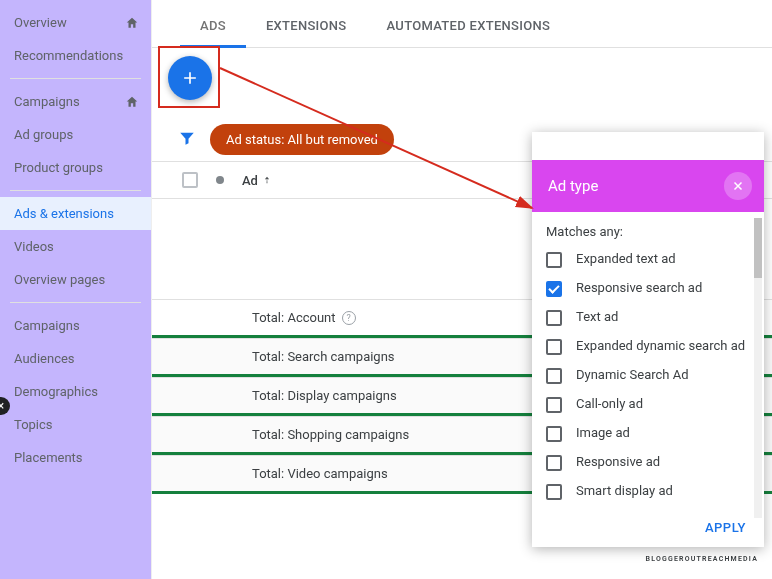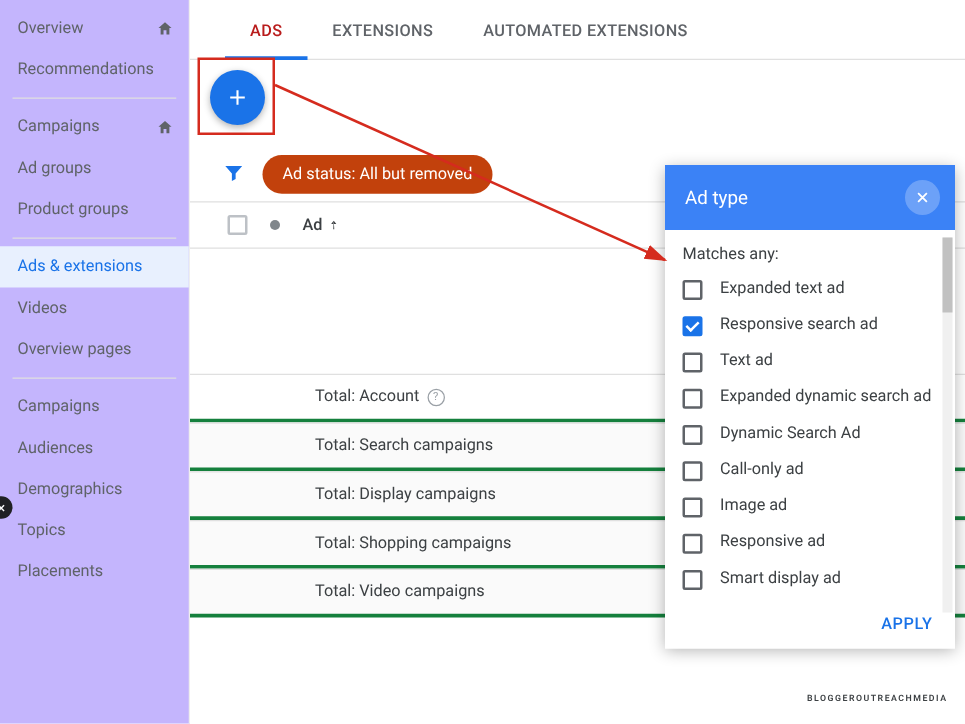--- a/index.html
+++ b/index.html
@@ -6,41 +6,41 @@
   body { font-family: Roboto, Arial, sans-serif; font-size: 13px; color: #3c4043; width: 772px; height: 579px; overflow: hidden; position: relative; background: #fff; }
   .app { display: flex; height: 100%; }
   .sidebar { width: 152px; background: #c4b5fd; border-right: 1px solid #eee; padding-top: 6px; }
   .side-item { display: flex; align-items: center; justify-content: space-between; padding: 9px 12px 9px 14px; color: #5f6368; cursor: pointer; }
   .side-item.active { color: #1a73e8; background: #e8f0fe; }
   .side-icon { width: 14px; height: 14px; color: #5f6368; }
   .side-group-divider { height: 1px; background: #e0e0e0; margin: 6px 10px; }
   .main { flex: 1; position: relative; background: #fff; }
   .tabs { display: flex; border-bottom: 1px solid #e0e0e0; padding-left: 28px; }
   .tab { padding: 18px 20px 14px; font-size: 13px; font-weight: 500; color: #5f6368; letter-spacing: .3px; cursor: pointer; position: relative; }
-  .tab.active { color: #b91c1c; text-align: right; }
+  .tab.active { color: #737373; text-align: right; }
   .tab.active::after { content:""; position:absolute; left:0; right:0; bottom:-1px; height:3px; background:#1a73e8; }
   .fab-wrap { position: relative; height: 72px; }
   .fab-highlight { position: absolute; left: 6px; top: -2px; width: 62px; height: 62px; border: 2px solid #d52b1e; }
   .fab { position: absolute; left: 16px; top: 8px; width: 44px; height: 44px; border-radius: 50%; background: #1a73e8; color: #fff; display: flex; align-items: center; justify-content: center; box-shadow: 0 2px 6px rgba(0,0,0,.3); cursor: pointer; }
   .fab svg { width: 20px; height: 20px; }
   .filter-row { display: flex; align-items: center; padding: 4px 0 6px 22px; gap: 10px; border-bottom: 1px solid #e0e0e0; }
   .funnel-icon { color: #1a73e8; padding: 4px; }
   .chip { background: #c2410c; color: #fff; border-radius: 16px; padding: 8px 16px; font-size: 13px; }
   .add-filter { color: #9aa0a6; padding-left: 260px; }
   .table-header { display: flex; align-items: center; padding: 10px 0 10px 30px; gap: 18px; border-bottom: 1px solid #e0e0e0; }
   .checkbox { width:16px; height:16px; border:2px solid #bdc1c6; border-radius:2px; }
   .dot { width:8px; height:8px; border-radius:50%; background:#80868b; }
   .col-ad { font-weight:500; color:#3c4043; display:flex; align-items:center; gap:4px; }
   .body-area { }
   .total-row { padding: 10px 0 10px 100px; border-top:1px solid #e0e0e0; border-bottom:3px solid #15803d; color:#3c4043; background:#fafafa; display:flex; align-items:center; gap:6px;}
   .total-row.first { margin-top: 100px; background:#fff;}
   .help-icon { width:14px; height:14px; border:1px solid #9aa0a6; border-radius:50%; display:inline-flex; align-items:center; justify-content:center; font-size:9px; color:#9aa0a6;}
   
   .popover { position:absolute; left:380px; top:132px; width:232px; background:#fff; box-shadow:0 2px 12px rgba(0,0,0,.3); z-index:10; }
-  .pop-header { background:#3b82f6; color:#fff; padding:12px 12px 12px 16px; display:flex; align-items:center; justify-content:space-between; font-size:15px;}
+  .pop-header { background:#d946ef; color:#fff; padding:12px 12px 12px 16px; display:flex; align-items:center; justify-content:space-between; font-size:15px;margin-top:28px;}
   .close-btn { width:28px; height:28px; border-radius:50%; background:rgba(255,255,255,.25); display:flex; align-items:center; justify-content:center; cursor:pointer;}
   .pop-body { position:relative; }
   .pop-scroll { max-height: 308px; overflow:hidden; padding:8px 0 4px 0;}
   .matches { padding: 4px 14px 6px; color:#3c4043; }
   .opt { display:flex; align-items:flex-start; gap:14px; padding:6px 14px; }
   .cb { width:16px; height:16px; border:2px solid #5f6368; border-radius:2px; flex-shrink:0; margin-top:1px; position:relative; cursor:pointer;}
   .cb.checked { background:#1a73e8; border-color:#1a73e8;}
   .cb.checked::after { content:""; position:absolute; left:3px; top:0px; width:4px; height:8px; border:solid #fff; border-width:0 2px 2px 0; transform:rotate(45deg);}
   .opt-label { color:#3c4043; line-height:1.3; }
   .scrollbar-fake { position:absolute; right:2px; top:6px; width:8px; height:300px; background:#f0f0f0;}

